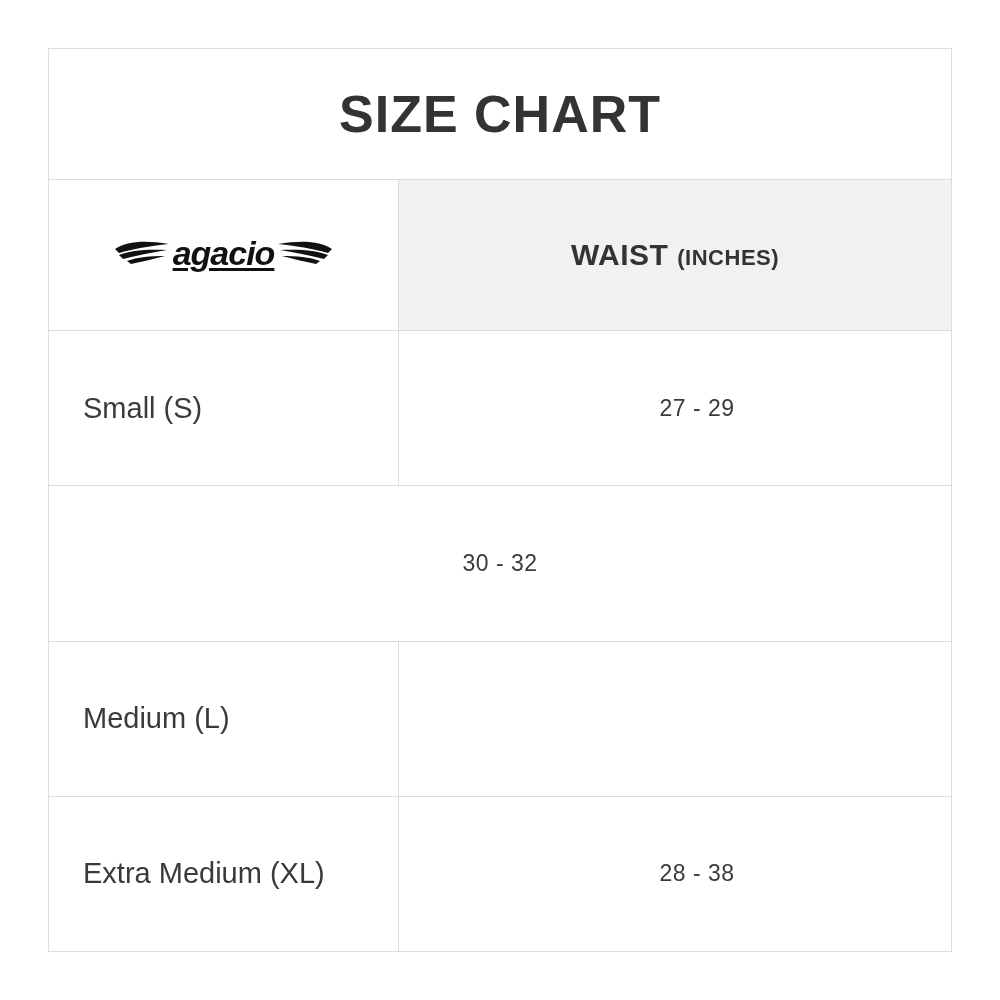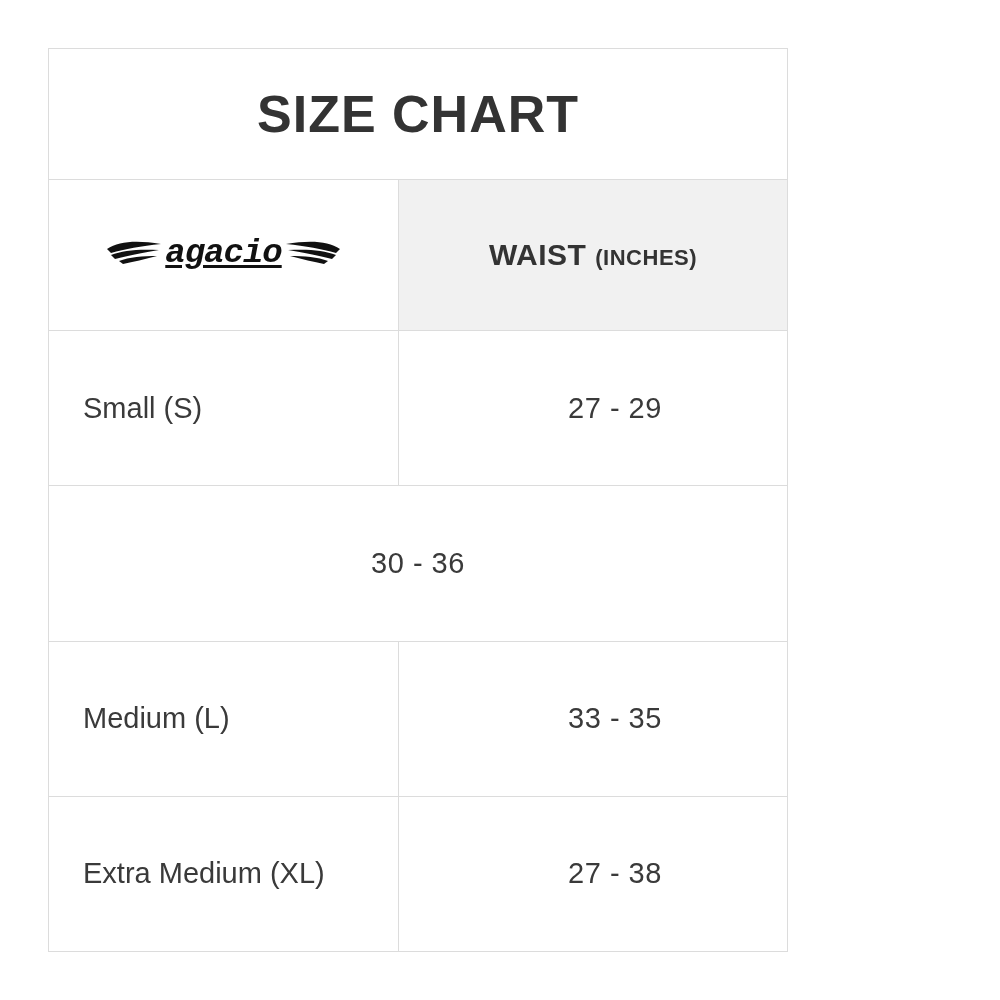--- a/index.html
+++ b/index.html
@@ -15,21 +15,21 @@
     position: relative;
     width: 1000px;
     height: 1000px;
     background: #ffffff;
     box-sizing: border-box;
   }
   .chart-wrap {
     position: absolute;
     left: 48px;
     top: 48px;
-    width: 740px;
+    width: 904px;
     height: 904px;
     border: 1px solid #dcdcdc;
     box-sizing: border-box;
     display: flex;
     flex-direction: column;
     background: #ffffff;
   }
   .title-row {
     height: 130px;
     min-height: 130px;
@@ -85,21 +85,21 @@
   }
   .brand-name {
     font-size: 34px;
     font-weight: bold;
     font-style: italic;
     letter-spacing: -1px;
     color: #111111;
     text-decoration: underline;
     text-underline-offset: 3px;
     text-decoration-thickness: 3px;
-    font-family: Liberation Mono, monospace;
+    font-family: Liberation Sans, sans-serif;
   }
   .wing { flex: 0 0 auto; }
   .waist-head {
     font-size: 30px;
     font-weight: bold;
     color: #333333;
     letter-spacing: 0.5px;
   }
   .waist-head .units {
     font-size: 22px;
@@ -111,21 +111,21 @@
     display: flex;
     border-bottom: 1px solid #dcdcdc;
     gap: 44px;
   }
   .data-row:last-child { border-bottom: none; }
   .size-label {
     font-size: 29px;
     color: #3a3a3a;
   }
   .size-value {
-    font-size: 29px;
+    font-size: 23px;
     color: #3a3a3a;
     letter-spacing: 0.5px;
   }
 </style>
 </head>
 <body>
 
 <div class="page">
   <div class="chart-wrap">
 
@@ -169,36 +169,33 @@
       <div class="cell-left">
         <span class="size-label">Small (S)</span>
       </div>
       <div class="cell-right">
         <span class="size-value">27 - 29</span>
       </div>
     </div>
 
     <div class="data-row">
       <div class="cell-right">
-        <span class="size-value">30 - 36</span>
+        <span class="size-value">30 - 32</span>
       </div>
     </div>
 
     <div class="data-row">
       <div class="cell-left">
         <span class="size-label">Medium (L)</span>
       </div>
-      <div class="cell-right">
-        <span class="size-value">33 - 35</span>
-      </div>
     </div>
 
     <div class="data-row">
       <div class="cell-left">
         <span class="size-label">Extra Medium (XL)</span>
       </div>
       <div class="cell-right">
-        <span class="size-value">27 - 38</span>
+        <span class="size-value">28 - 38</span>
       </div>
     </div>
 
   </div>
 </div>
 
 </body></html>

